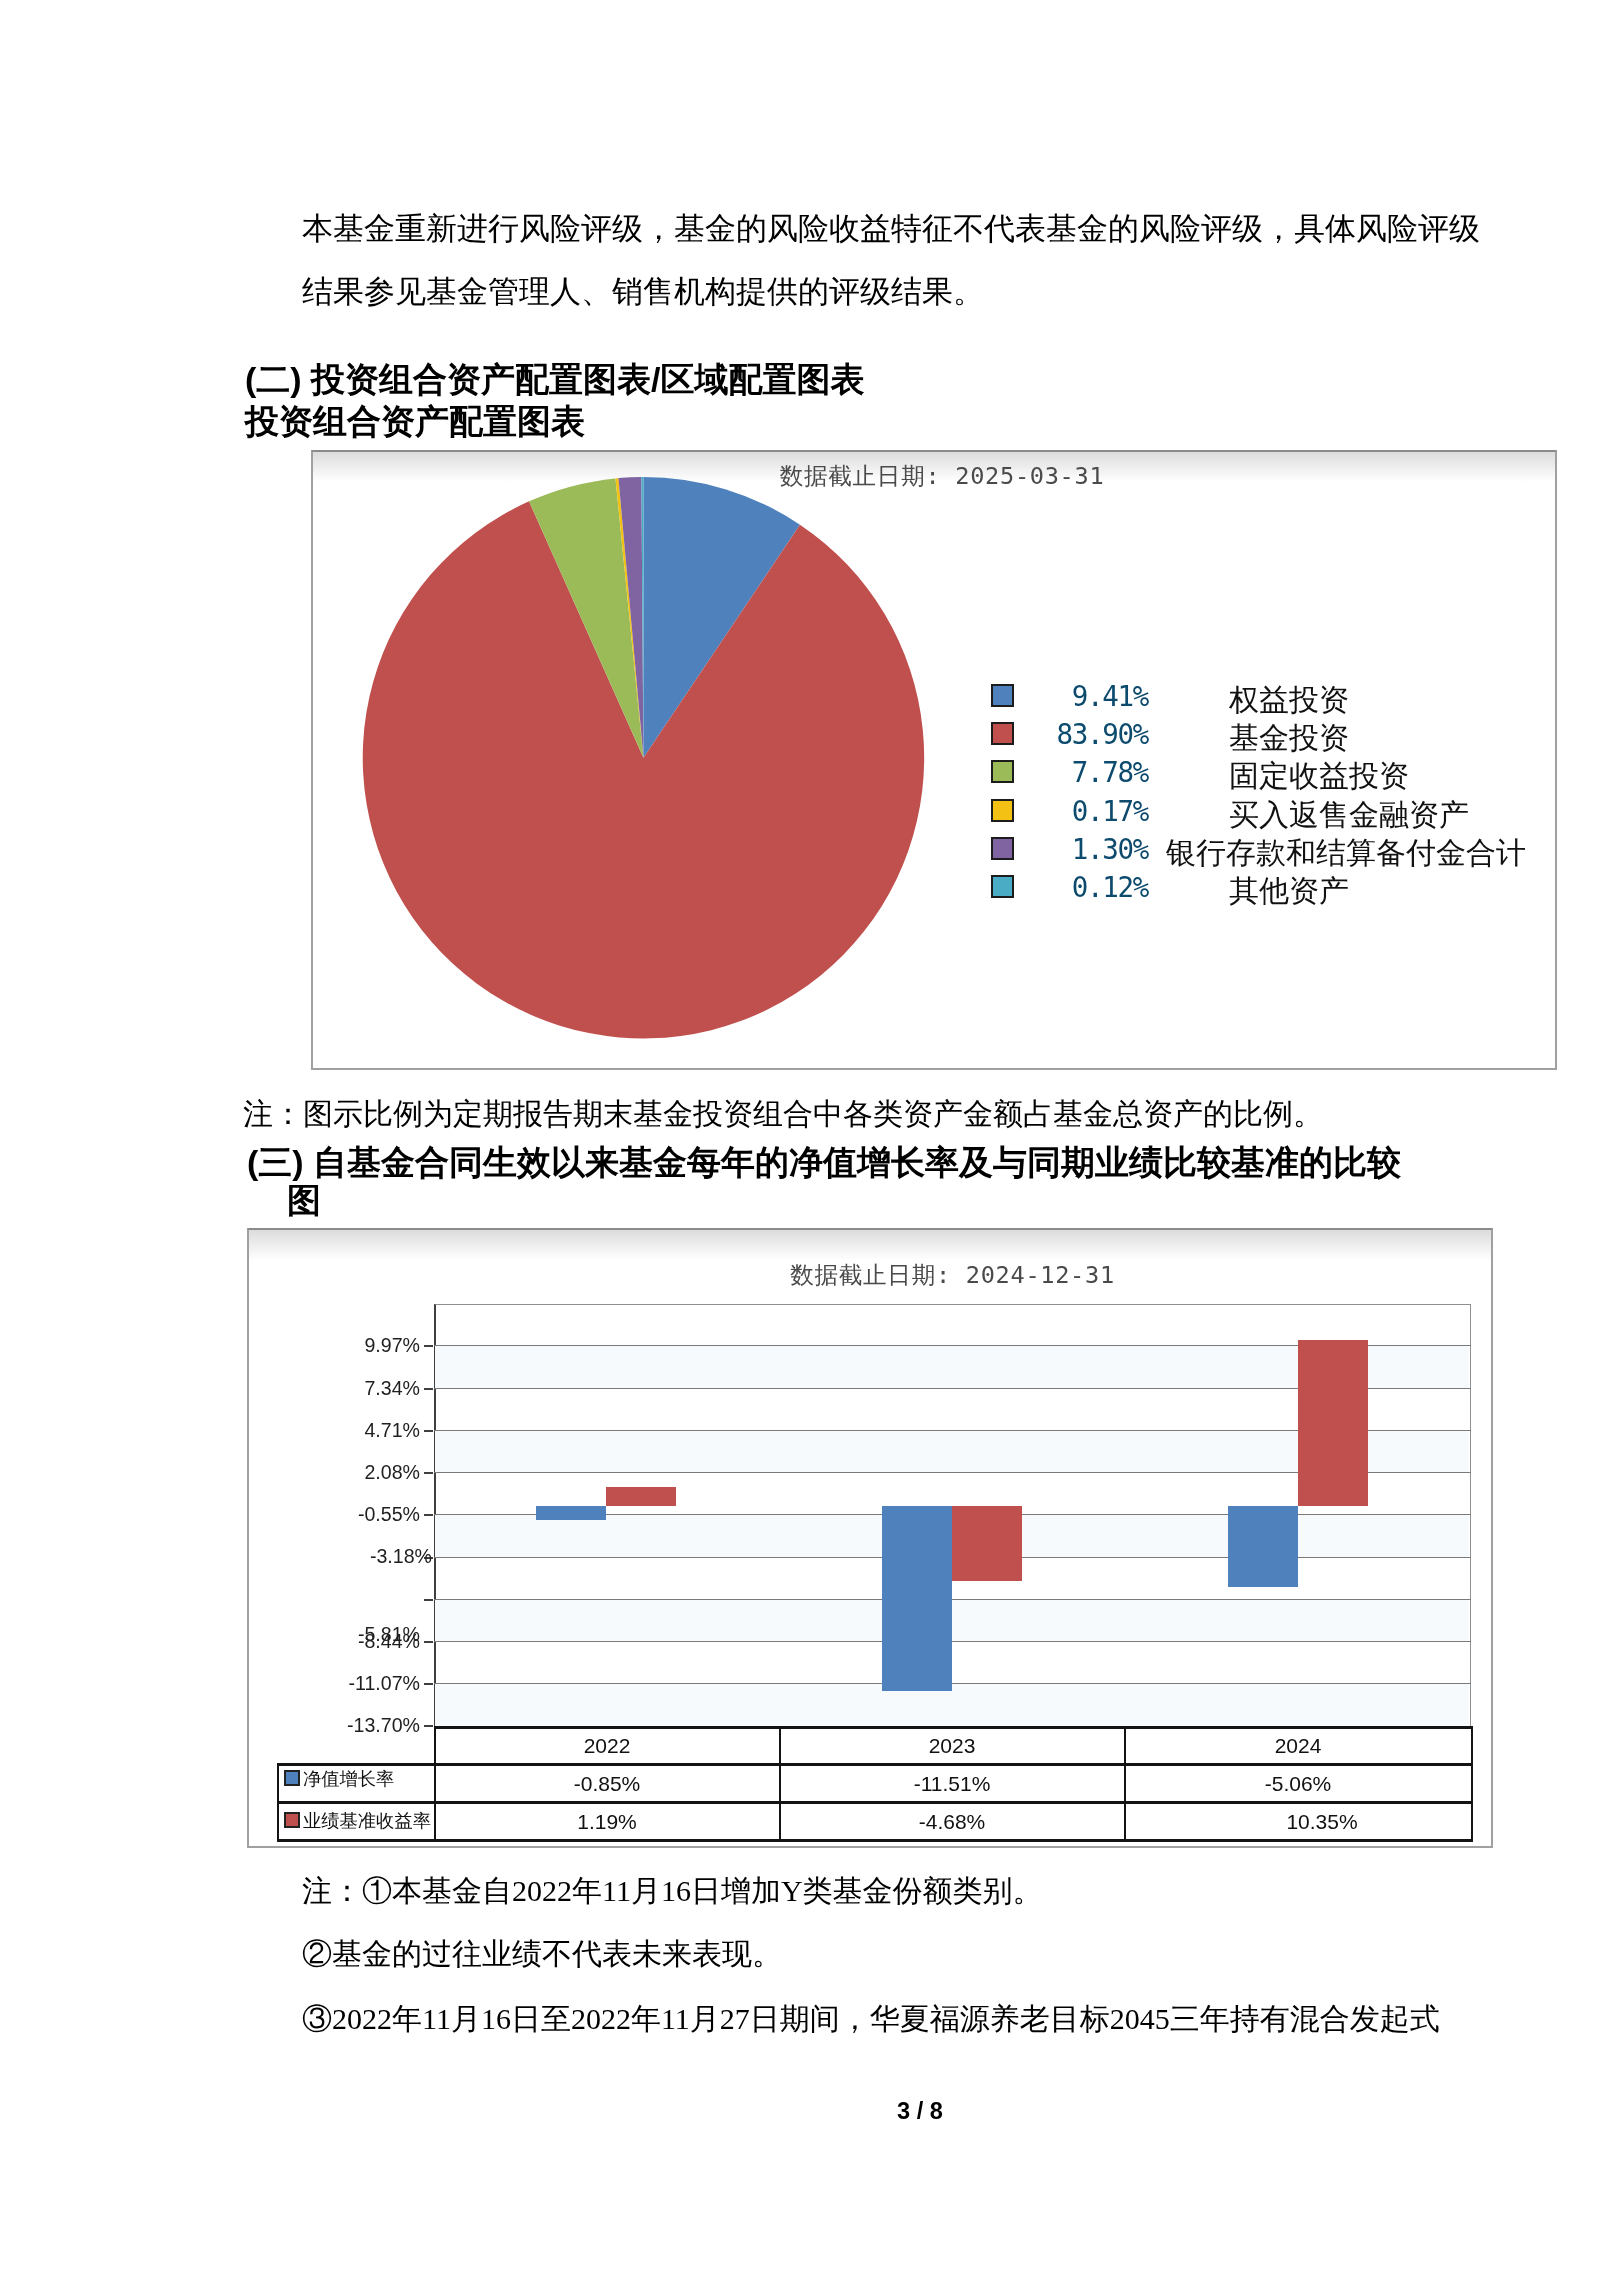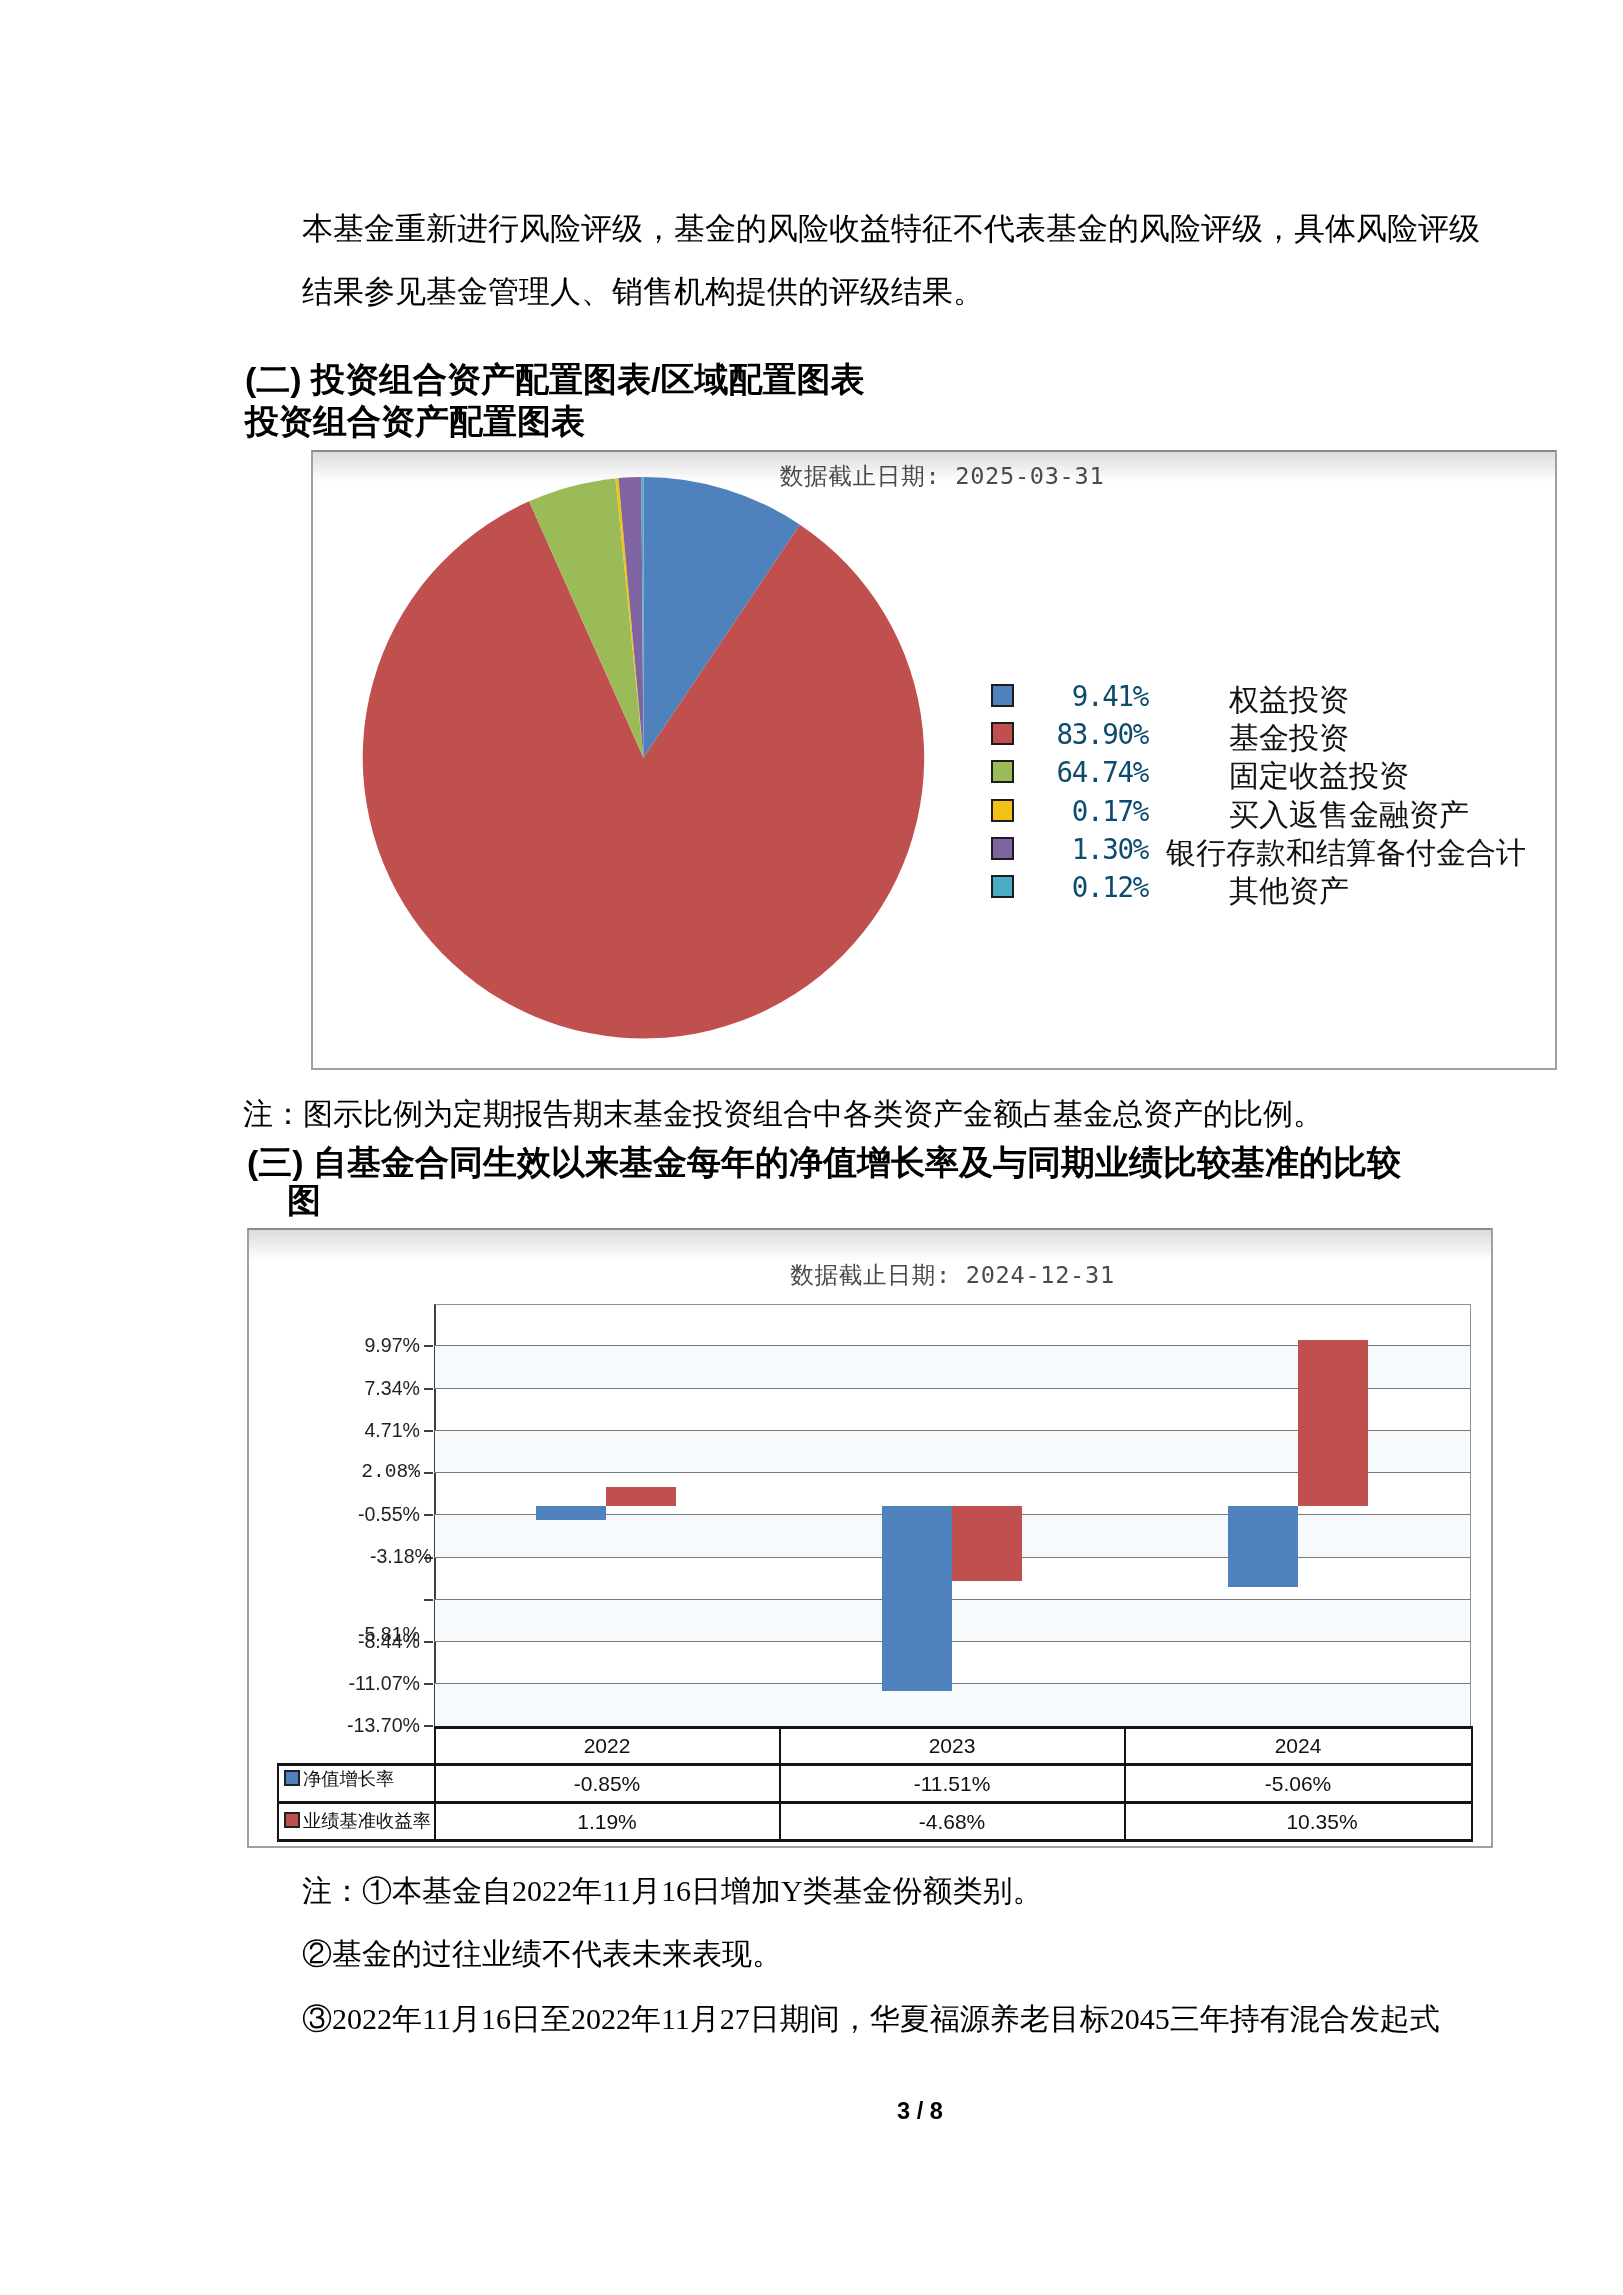--- a/index.html
+++ b/index.html
@@ -79,21 +79,21 @@
         <span class="legend-pct">9.41%</span>
         <span class="legend-label">权益投资</span>
       </div>
       <div class="legend-row" style="left: 678px; top: 270px;">
         <span class="legend-swatch" style="background: rgb(192, 80, 77);"></span>
         <span class="legend-pct">83.90%</span>
         <span class="legend-label">基金投资</span>
       </div>
       <div class="legend-row" style="left: 678px; top: 308px;">
         <span class="legend-swatch" style="background: rgb(155, 187, 89);"></span>
-        <span class="legend-pct">64.74%</span>
+        <span class="legend-pct">7.78%</span>
         <span class="legend-label">固定收益投资</span>
       </div>
       <div class="legend-row" style="left: 678px; top: 347px;">
         <span class="legend-swatch" style="background: rgb(242, 193, 20);"></span>
         <span class="legend-pct">0.17%</span>
         <span class="legend-label">买入返售金融资产</span>
       </div>
       <div class="legend-row" style="left: 678px; top: 385px;">
         <span class="legend-swatch" style="background: rgb(128, 100, 162);"></span>
         <span class="legend-pct">1.30%</span>
@@ -126,21 +126,21 @@
       <div class="ytick" style="left: 175px; top: 115px;"></div>
       <div class="ylabel" style="left: 0px; top: 104px; width: 171px;">9.97%</div>
       <div class="gridline" style="left: 185px; top: 158px; width: 1037px;"></div>
       <div class="ytick" style="left: 175px; top: 158px;"></div>
       <div class="ylabel" style="left: 0px; top: 147px; width: 171px;">7.34%</div>
       <div class="gridline" style="left: 185px; top: 200px; width: 1037px;"></div>
       <div class="ytick" style="left: 175px; top: 200px;"></div>
       <div class="ylabel" style="left: 0px; top: 189px; width: 171px;">4.71%</div>
       <div class="gridline" style="left: 185px; top: 242px; width: 1037px;"></div>
       <div class="ytick" style="left: 175px; top: 242px;"></div>
-      <div class="ylabel" style="left: 0px; top: 231px; width: 171px; font-family: Liberation Mono, monospace;">2.08%</div>
+      <div class="ylabel" style="left: 0px; top: 231px; width: 171px;">2.08%</div>
       <div class="gridline" style="left: 185px; top: 284px; width: 1037px;"></div>
       <div class="ytick" style="left: 175px; top: 284px;"></div>
       <div class="ylabel" style="left: 0px; top: 273px; width: 171px;">-0.55%</div>
       <div class="gridline" style="left: 185px; top: 327px; width: 1037px;"></div>
       <div class="ytick" style="left: 175px; top: 327px;"></div>
       <div class="ylabel" style="left: 12px; top: 315px; width: 171px;">-3.18%</div>
       <div class="gridline" style="left: 185px; top: 369px; width: 1037px;"></div>
       <div class="ytick" style="left: 175px; top: 369px;"></div>
       <div class="ylabel" style="left: 0px; top: 358px; width: 171px; margin-top: 35px;">-5.81%</div>
       <div class="gridline" style="left: 185px; top: 411px; width: 1037px;"></div>

